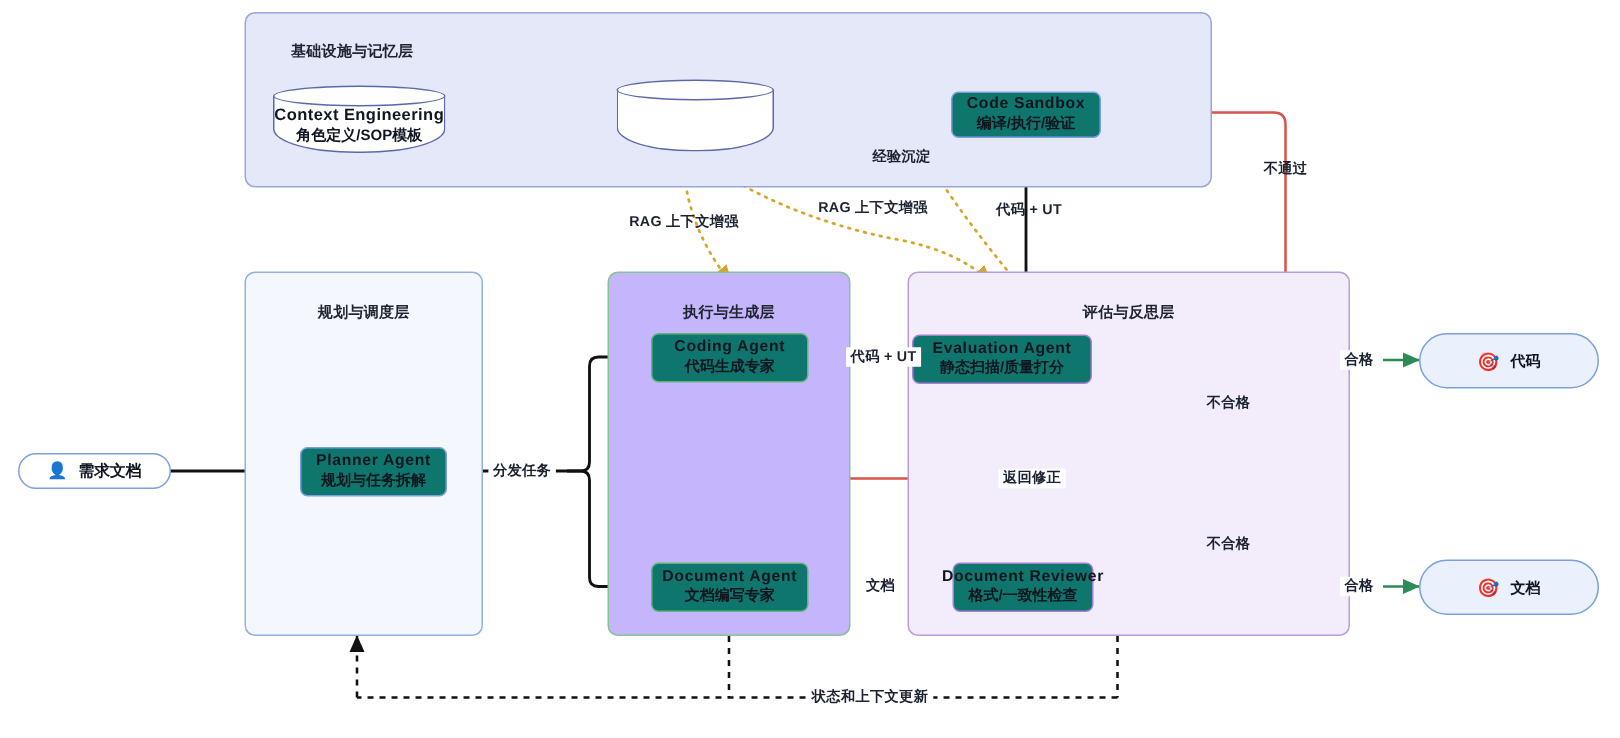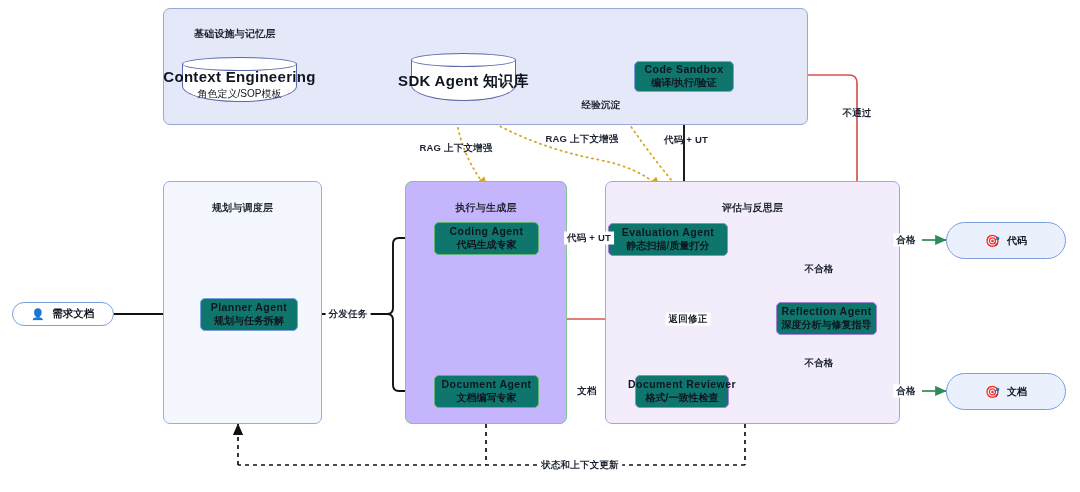--- a/index.html
+++ b/index.html
@@ -96,22 +96,22 @@
     background:#ffffff;
     border:1.3px solid #5a6aa8;
     border-radius:50%;
     box-sizing:border-box;
   }
   .cyl .cyl-text{
     position:absolute;left:0;right:0;top:8px;bottom:0;
     display:flex;flex-direction:column;align-items:center;justify-content:center;
     text-align:center;line-height:1.3;
   }
-  .cyl .l1{font-size:15px;font-weight:700;color:#10161f;letter-spacing:.3px;white-space:nowrap;}
-  .cyl .l2{font-size:10px;font-weight:400;color:#10161f;white-space:nowrap;}
+  .cyl .l1{font-size:11px;font-weight:700;color:#10161f;letter-spacing:.3px;white-space:nowrap;}
+  .cyl .l2{font-size:10px;font-weight:700;color:#10161f;white-space:nowrap;}
   
   .pill{
     position:absolute;
     box-sizing:border-box;
     display:flex;align-items:center;justify-content:center;
     gap:7px;
     background:#eaf0fc;
     border:1.3px solid #7b9fe0;
     border-radius:999px;
     z-index:5;
@@ -224,23 +224,20 @@
     <div class="cyl-top"></div>
     <div class="cyl-text">
       <div class="l1">Context Engineering</div>
       <div class="l2">角色定义/SOP模板</div>
     </div>
   </div>
 
   <div class="cyl" style="left:411px;top:53px;width:105px;height:48px;">
     <div class="cyl-body"></div>
     <div class="cyl-top"></div>
-    <div class="cyl-text">
-      <div class="l1">SDK Agent 知识库</div>
-    </div>
   </div>
 
   <div class="node box blue" style="left:634px;top:61px;width:100px;height:31px;">
     <div class="l1">Code Sandbox</div>
     <div class="l2">编译/执行/验证</div>
   </div>
 
   <div class="node box blue" style="left:200px;top:298px;width:98px;height:33px;">
     <div class="l1">Planner Agent</div>
     <div class="l2">规划与任务拆解</div>
@@ -254,24 +251,20 @@
   <div class="node box green" style="left:434px;top:375px;width:105px;height:33px;">
     <div class="l1">Document Agent</div>
     <div class="l2">文档编写专家</div>
   </div>
 
   <div class="node box purple" style="left:608px;top:223px;width:120px;height:33px;">
     <div class="l1">Evaluation Agent</div>
     <div class="l2">静态扫描/质量打分</div>
   </div>
 
-  <div class="node box purple" style="left:776px;top:302px;width:101px;height:33px;">
-    <div class="l1">Reflection Agent</div>
-    <div class="l2">深度分析与修复指导</div>
-  </div>
 
   <div class="node box purple" style="left:635px;top:375px;width:94px;height:33px;">
     <div class="l1">Document Reviewer</div>
     <div class="l2">格式/一致性检查</div>
   </div>
 
   <div class="pill small" style="left:12px;top:302px;width:102px;height:24px;">
     <span class="icn">👤</span>
     <span class="ptext">需求文档</span>
   </div>

